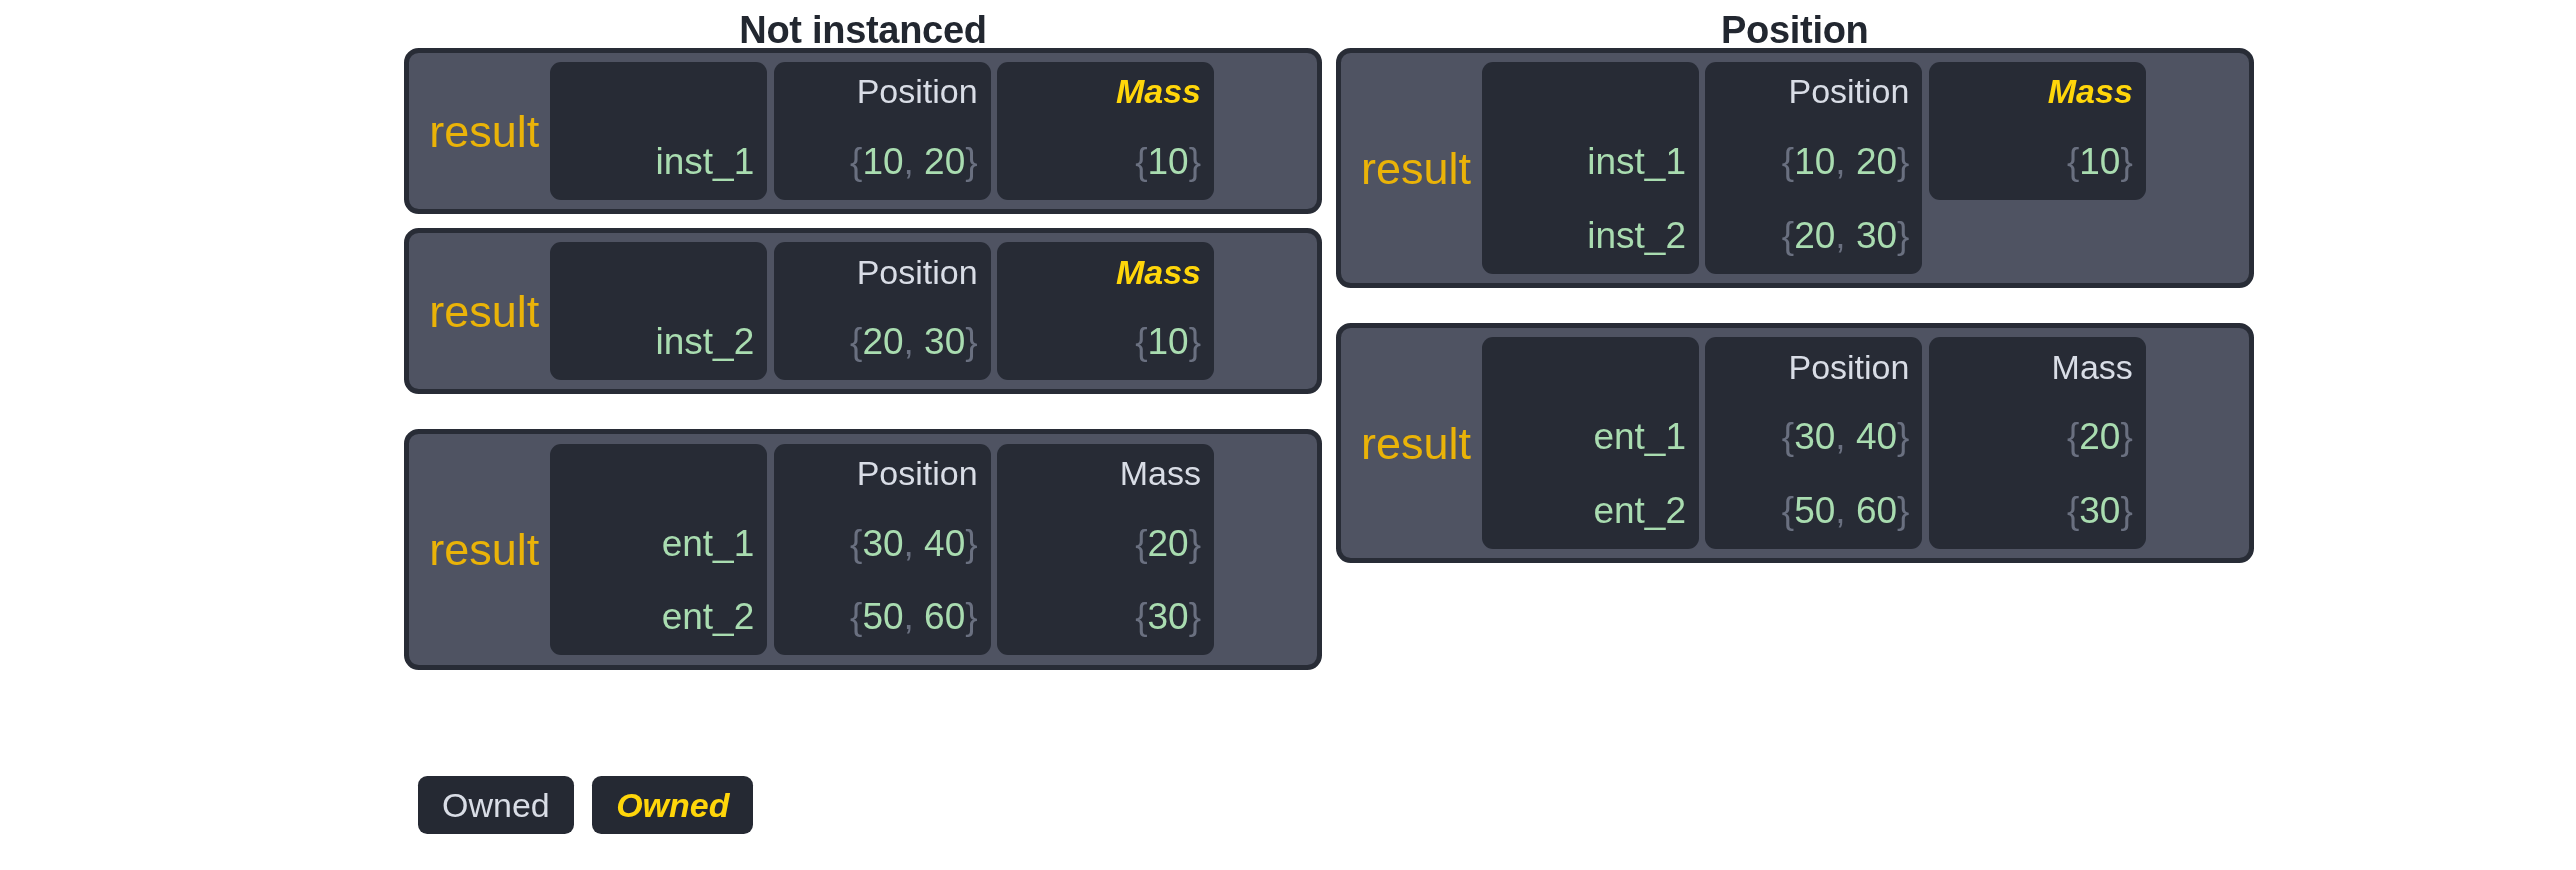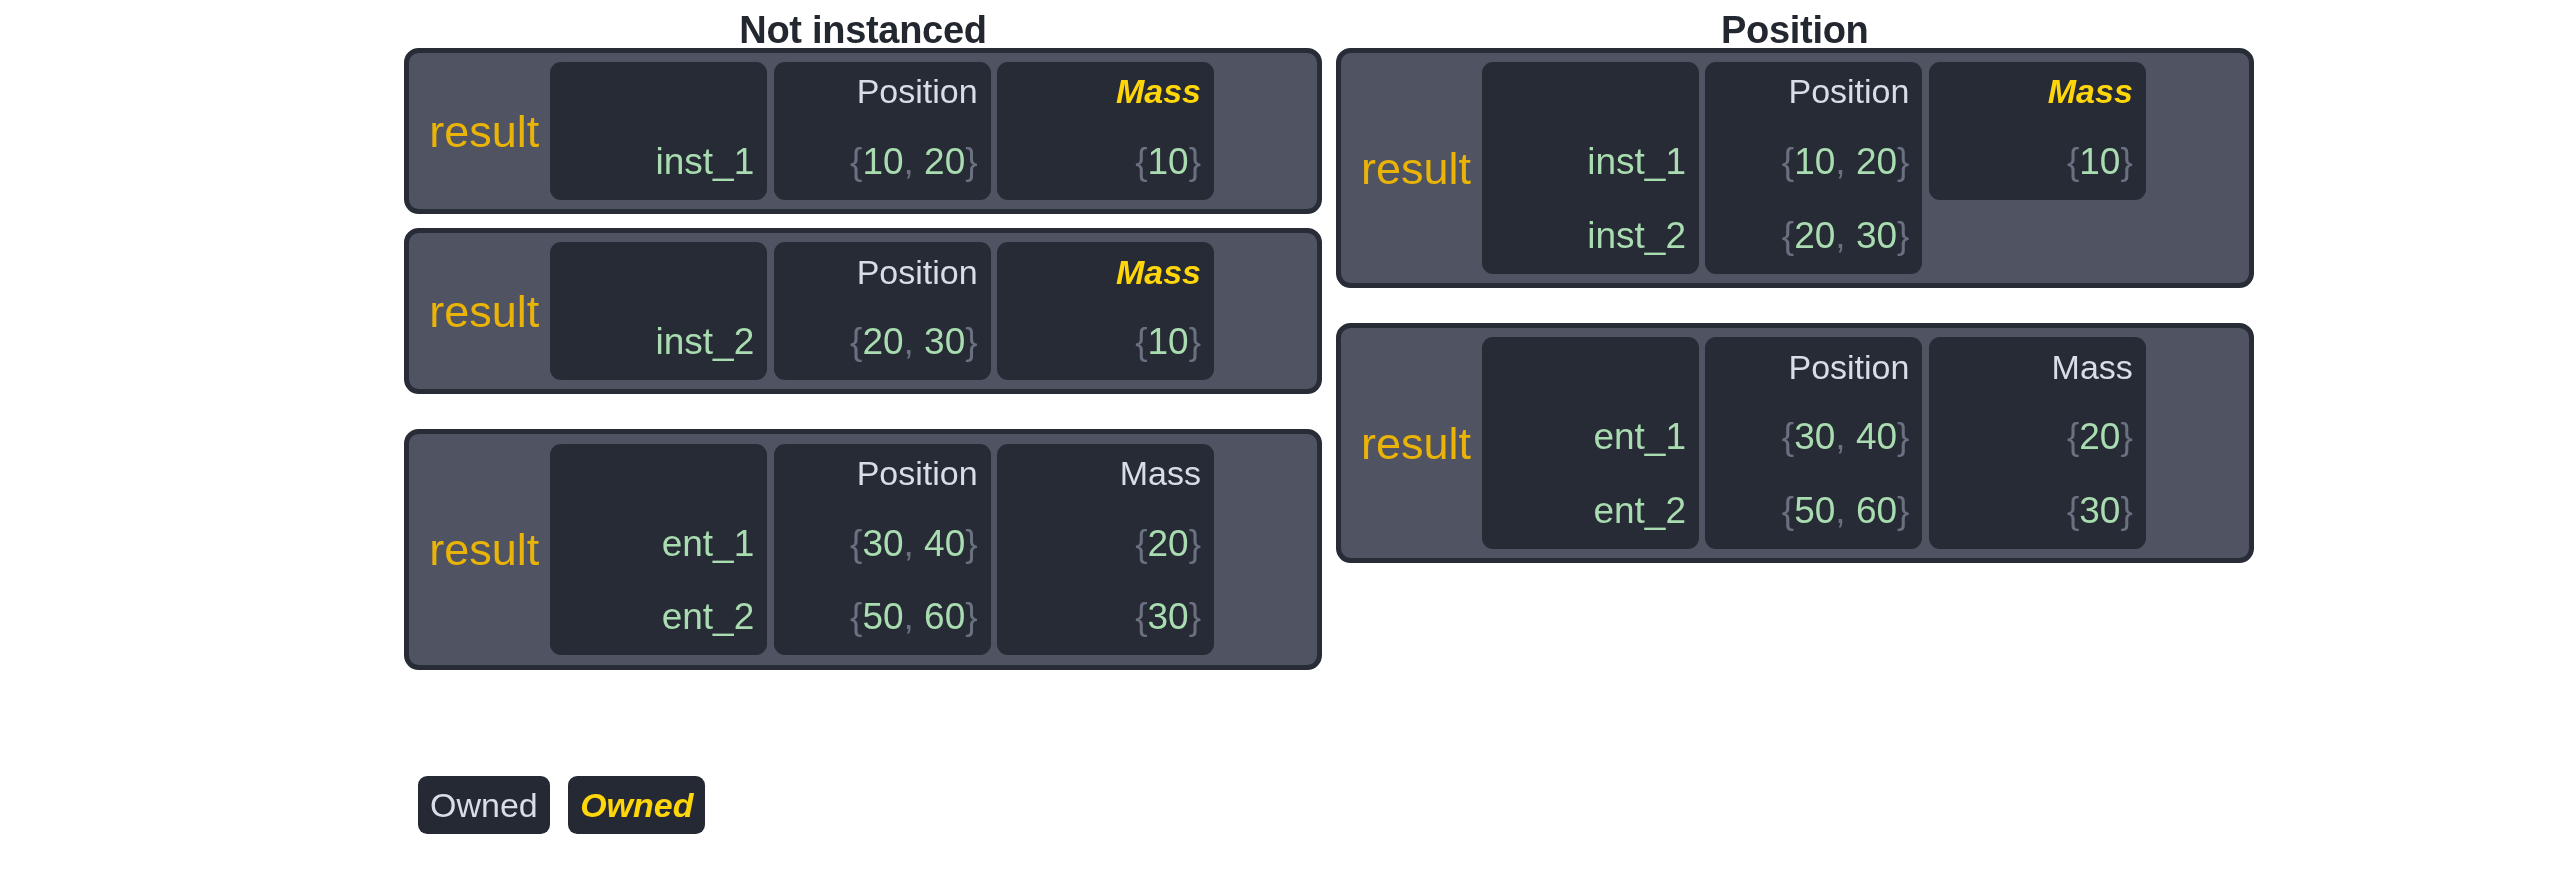--- a/index.html
+++ b/index.html
@@ -132,21 +132,21 @@
     position: absolute;
     left: 418px;
     top: 776px;
     display: flex;
     flex-direction: row;
     gap: 18.4px;
   }
   .chip {
     background: #252933;
     border-radius: 9.2px;
-    padding: 12px 12px;
+    padding: 12px 24px;
     font-size: 34px;
     line-height: 1;
     color: #d9dde6;
     white-space: nowrap;
   }
   .chip.shared {
     color: #ffd60a;
     font-style: italic;
     font-weight: bold;
   }

